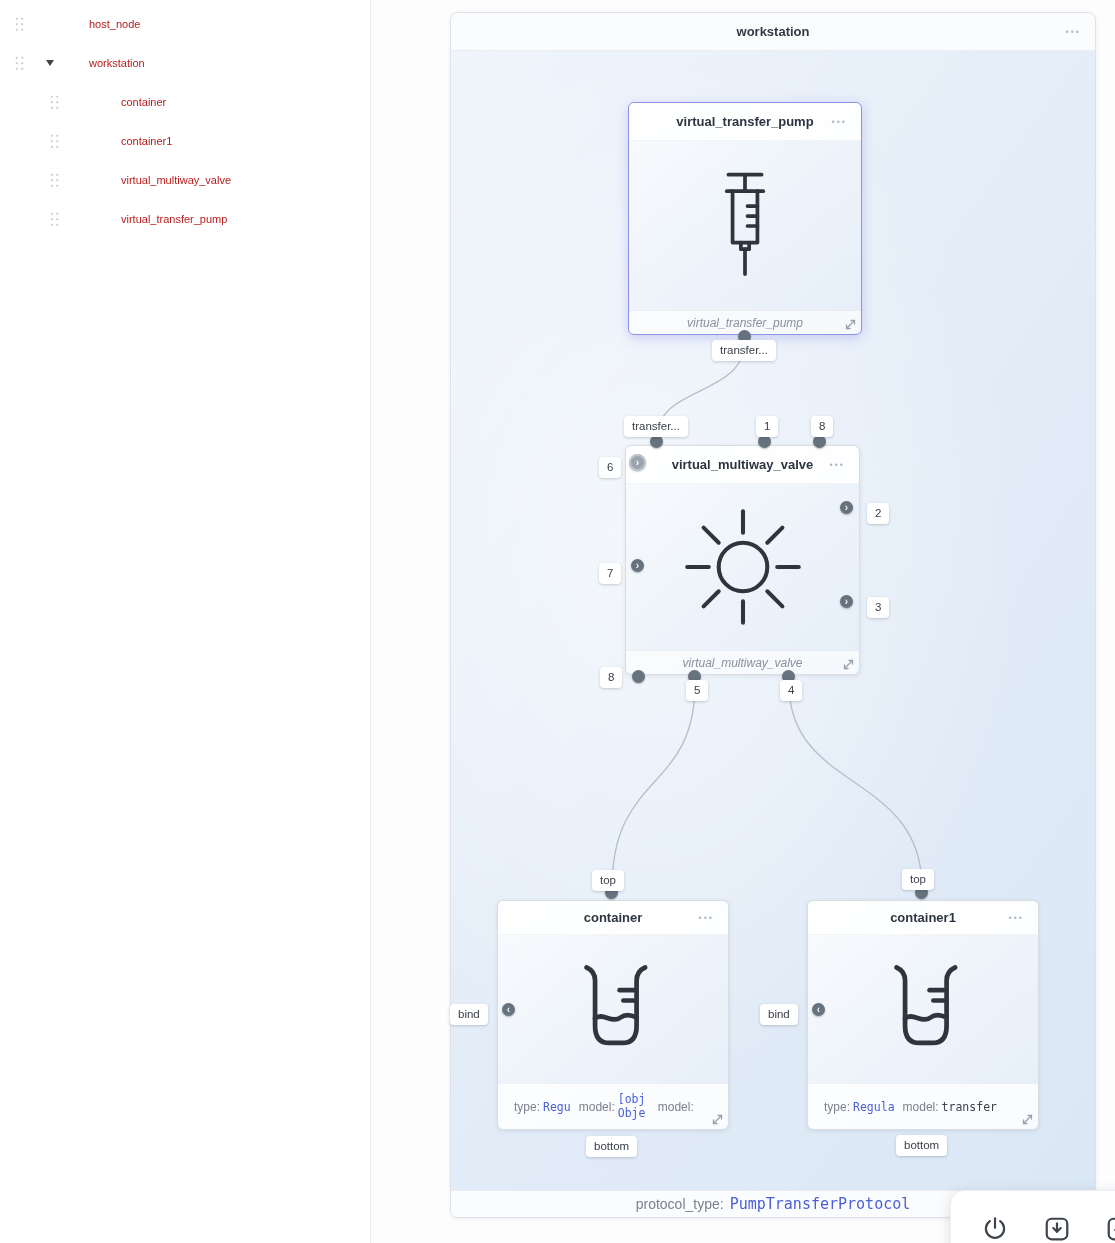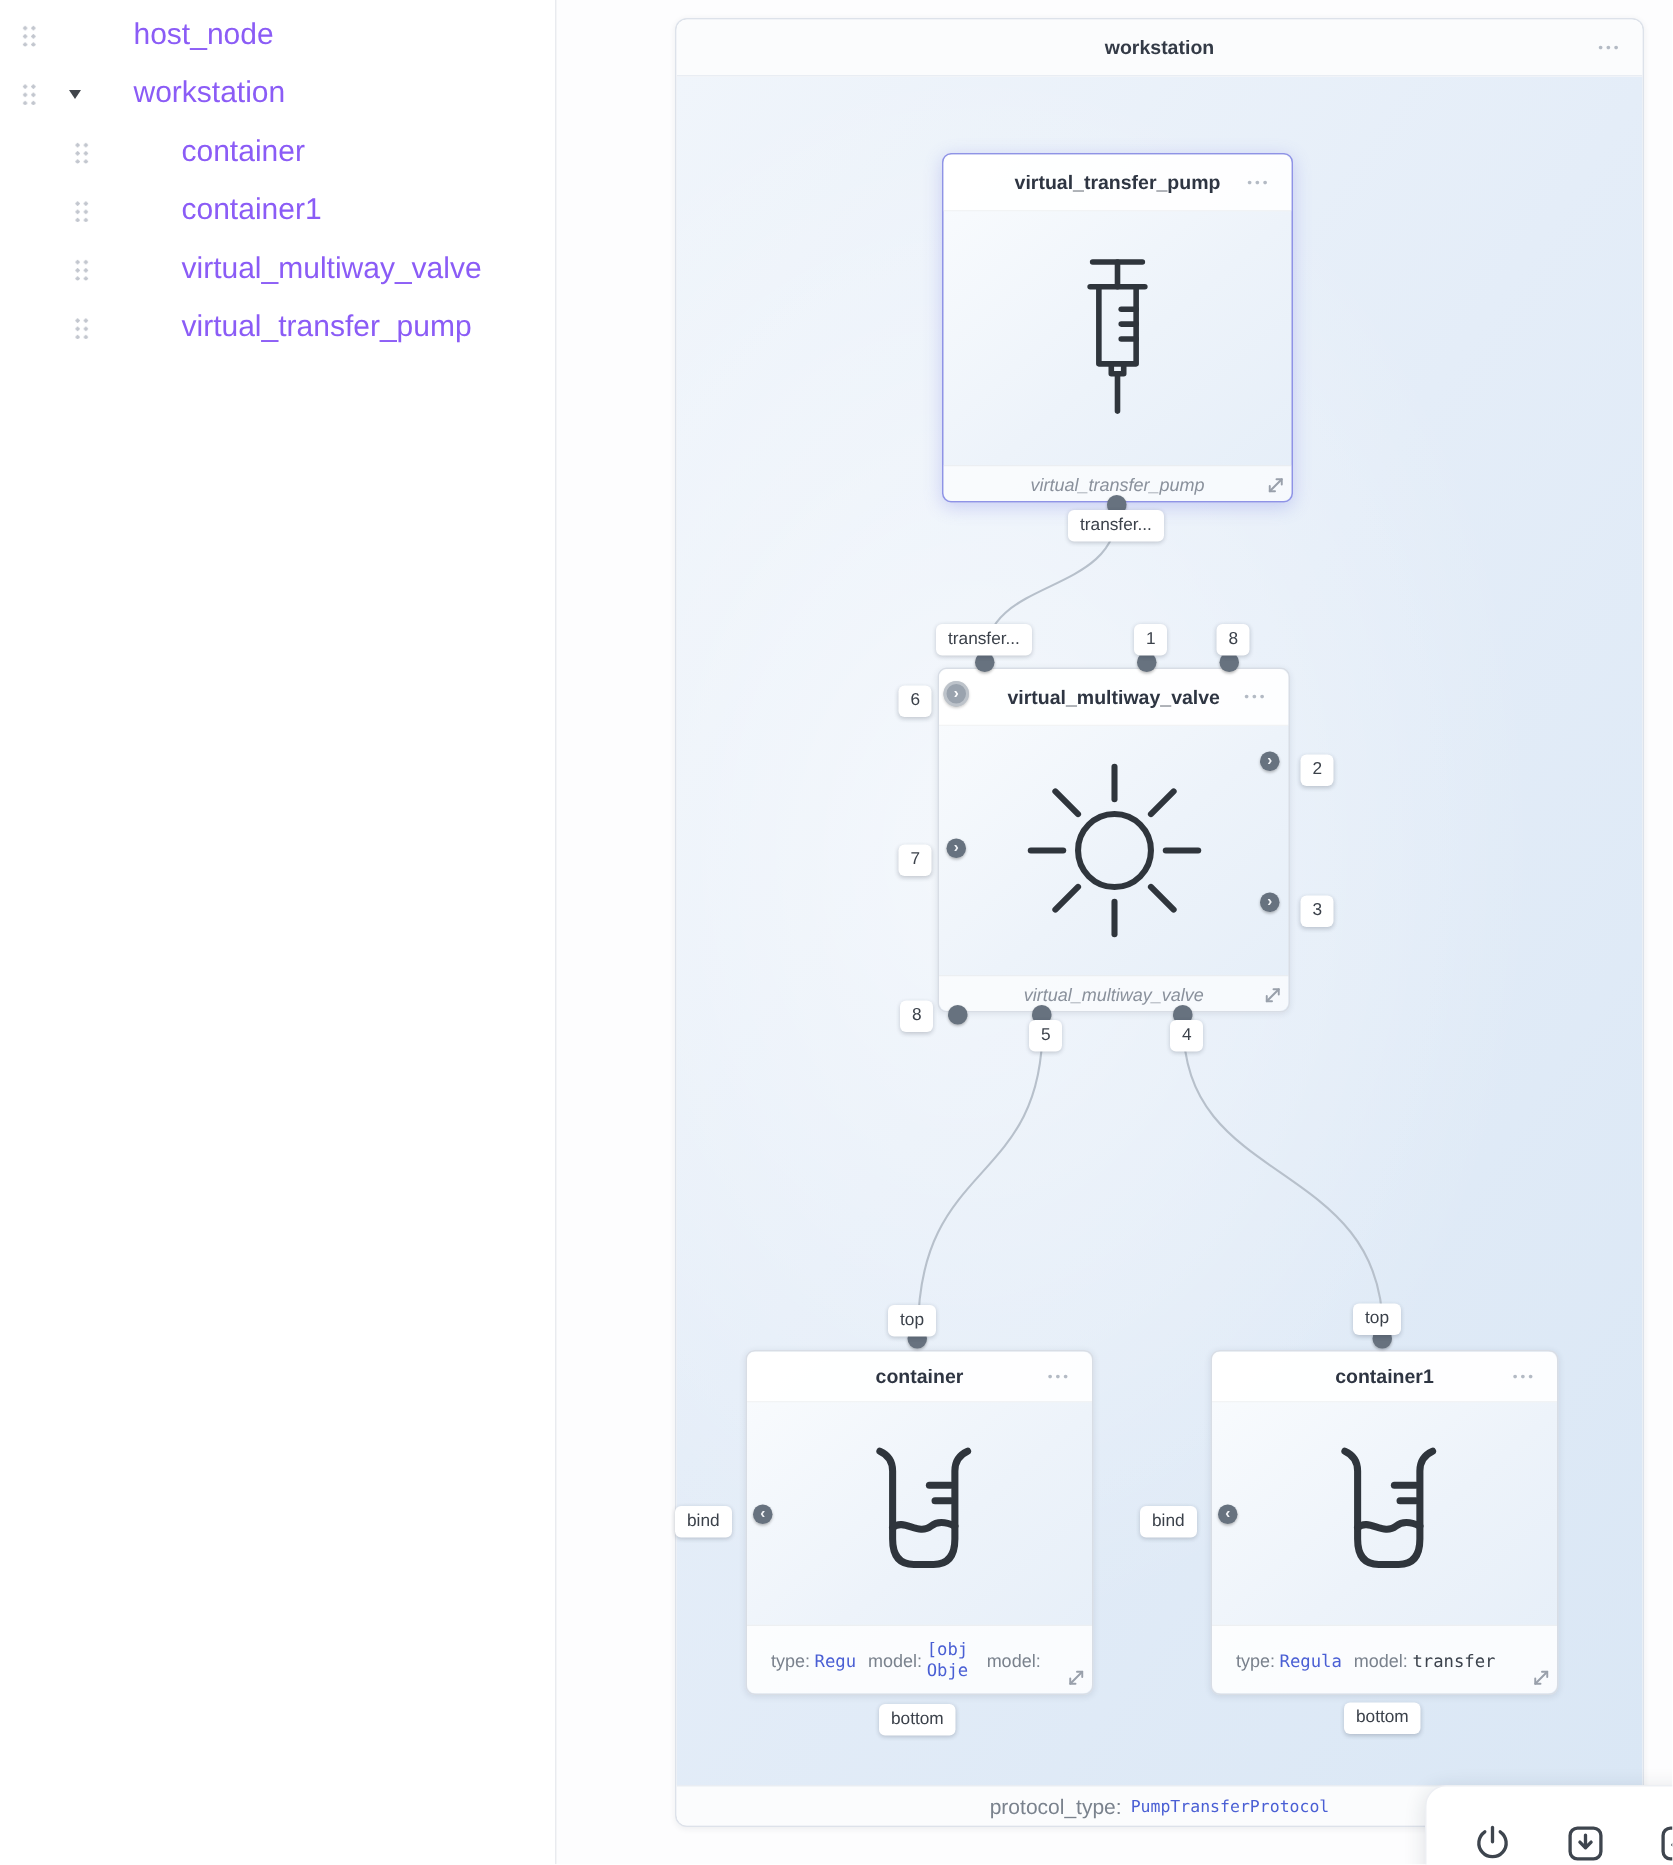--- a/index.html
+++ b/index.html
@@ -13,38 +13,38 @@
   .tree-row { height:39px; display:flex; align-items:center; cursor:pointer; }
   .tree-row.lvl0 { padding-left:14px; }
   .tree-row.lvl1 { padding-left:49px; }
   .drag { width:11px; height:15px; flex:0 0 11px;
           background-image: radial-gradient(circle, #c3c7cf 1.3px, transparent 1.4px);
           background-size:5.5px 5.5px; background-position:0 0; }
   .caret-slot { width:14px; margin-left:18px; display:flex; align-items:center; justify-content:center; }
   .caret-down { width:0; height:0; border-left:4.5px solid transparent; border-right:4.5px solid transparent; border-top:6px solid #41454b; }
   .lvl0 .tree-label { margin-left:32px; }
   .lvl1 .tree-label { margin-left:61px; }
-  .tree-label { font-size:20px; color:#8b5cf6; }
+  .tree-label { font-size:11px; color:#b91c1c; }
 
   
   .canvas { position:absolute; left:371px; top:0; width:744px; height:1243px; background:#fdfdfe; }
 
   .ws-group { position:absolute; left:450px; top:12px; width:646px; height:1206px;
               border:1px solid #dde2ea; border-radius:8px; background:#fff;
               box-shadow:0 1px 4px rgba(30,40,60,0.07); display:flex; flex-direction:column; overflow:hidden; z-index:1; }
   .ws-header { height:38px; flex:0 0 38px; background:#fbfcfd; border-bottom:1px solid #e9edf3;
                display:flex; align-items:center; justify-content:center; position:relative; }
   .ws-title { font-size:13px; font-weight:bold; color:#333a46; }
   .ws-body { flex:1; background:
         radial-gradient(ellipse at 30% 45%, rgba(255,255,255,0.55), rgba(255,255,255,0) 60%),
         linear-gradient(125deg, #f0f5fb 0%, #e4edf8 45%, #dae7f5 100%); }
   .ws-footer { height:27px; flex:0 0 27px; background:#fbfcfd; border-top:1px solid #e9edf3;
                display:flex; align-items:center; justify-content:center; gap:6px; }
   .proto-label { font-size:14px; color:#7a828d; }
-  .proto-value { font-size:11px; color:#4a5fd4; font-family:"DejaVu Sans Mono", monospace; }
+  .proto-value { font-size:15px; color:#4a5fd4; font-family:"DejaVu Sans Mono", monospace; }
 
   .menu-dots { position:absolute; right:14px; top:50%; transform:translateY(-50%);
                font-size:9px; letter-spacing:2px; color:#b3bac4; cursor:pointer; line-height:1; }
 
   
   .edges { position:absolute; left:0; top:0; z-index:2; pointer-events:none; }
   .edges path { fill:none; stroke:#b7c0cb; stroke-width:1.4; }
 
   
   .node { position:absolute; display:flex; flex-direction:column; border-radius:6px;

